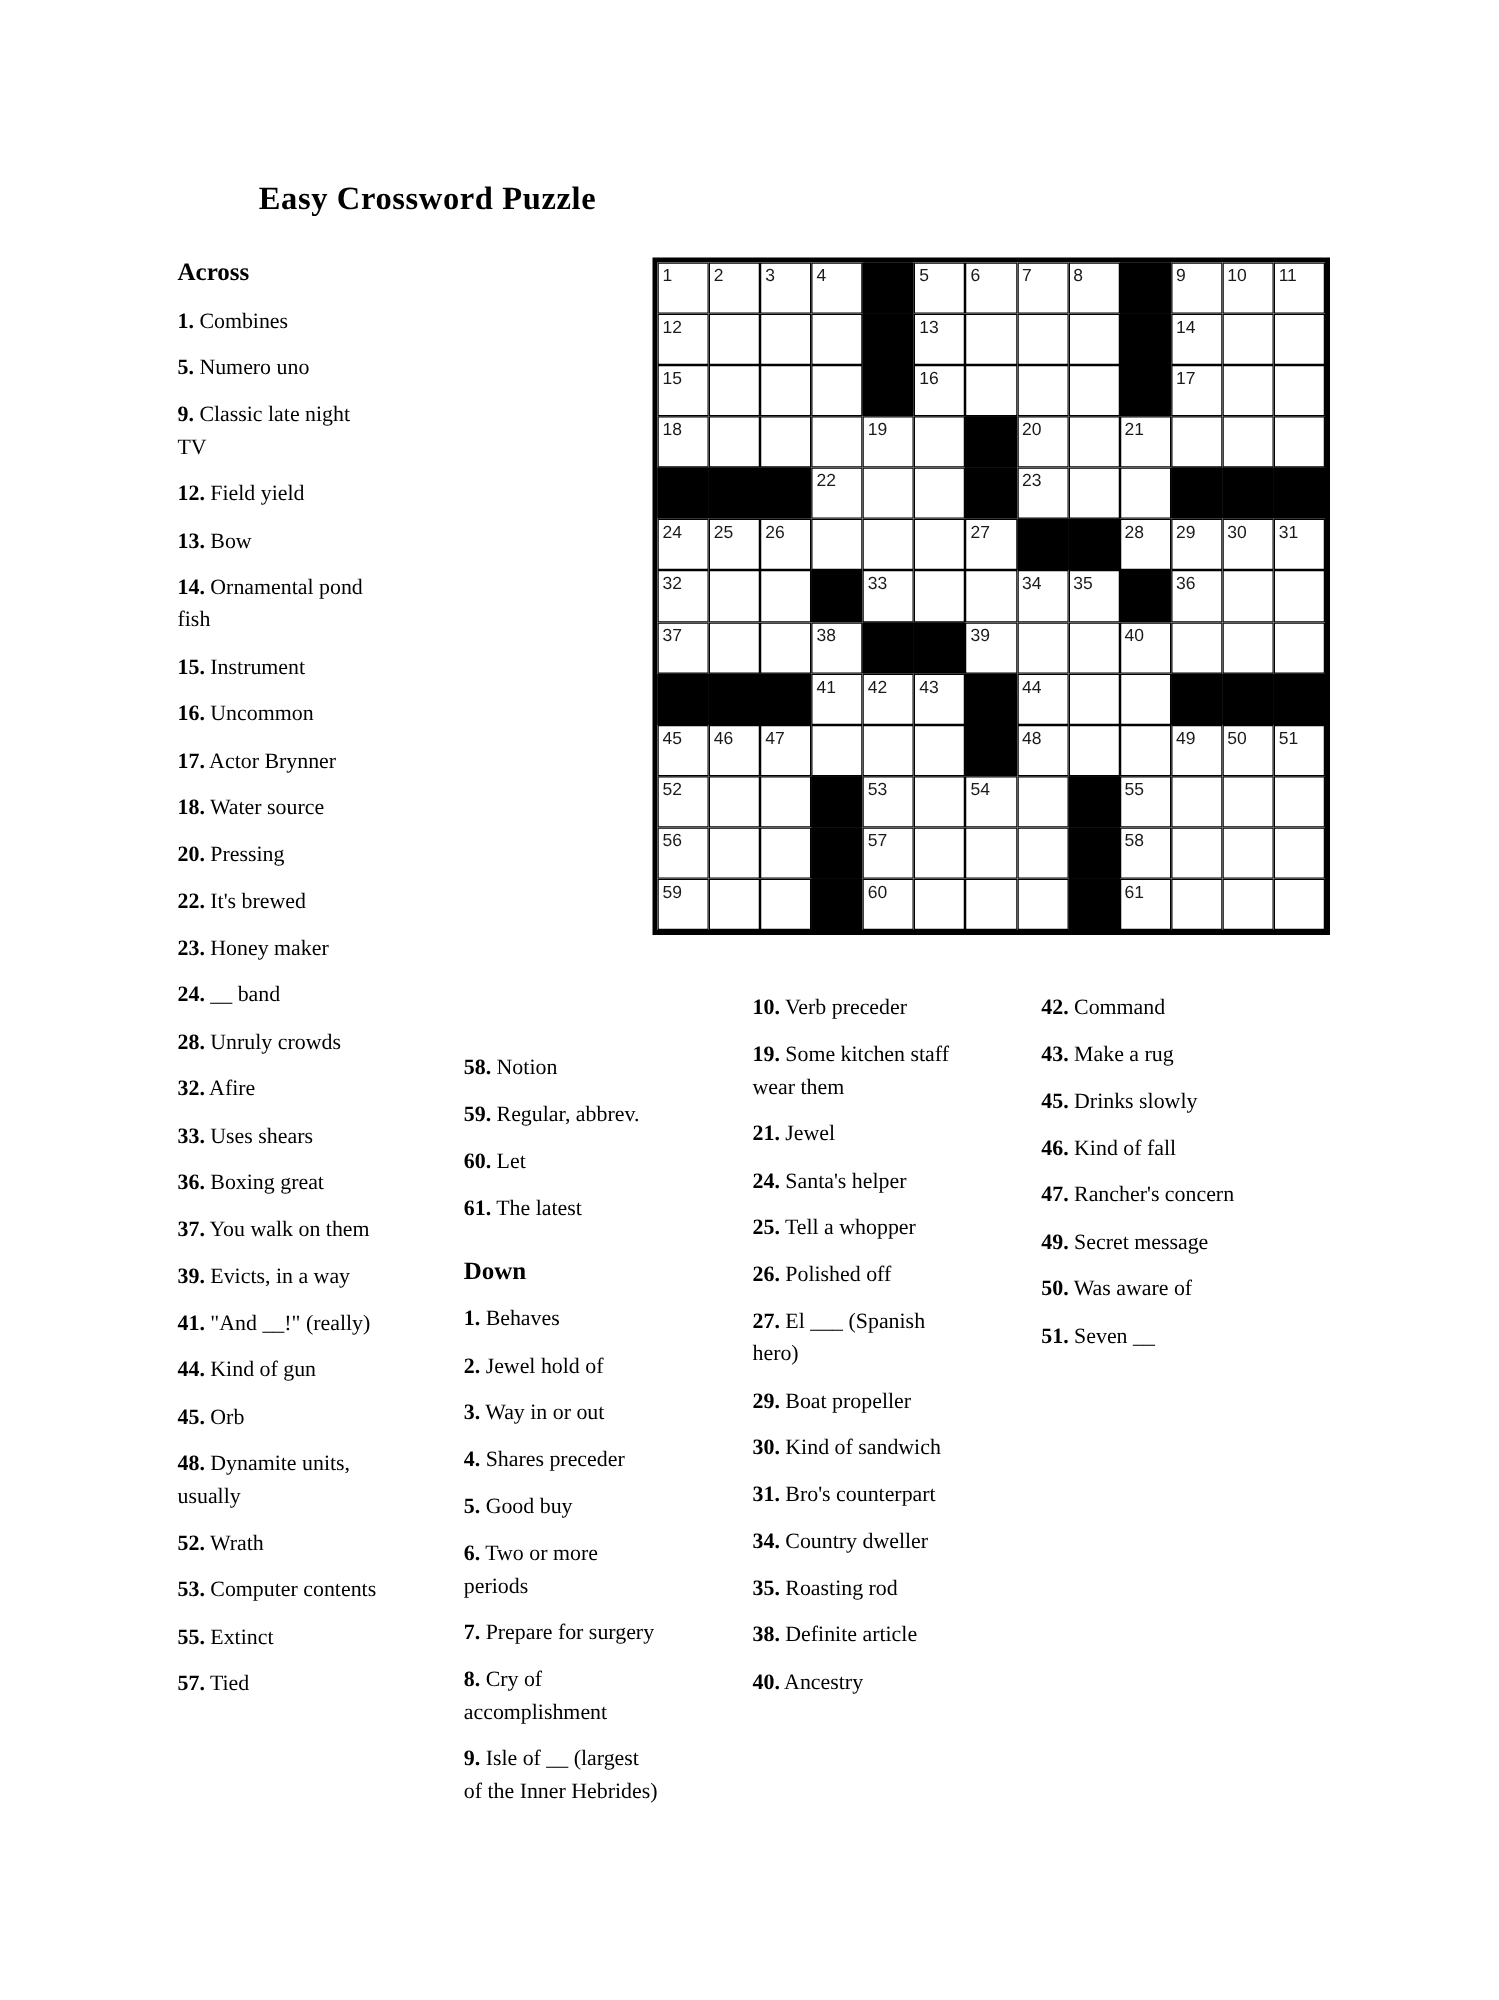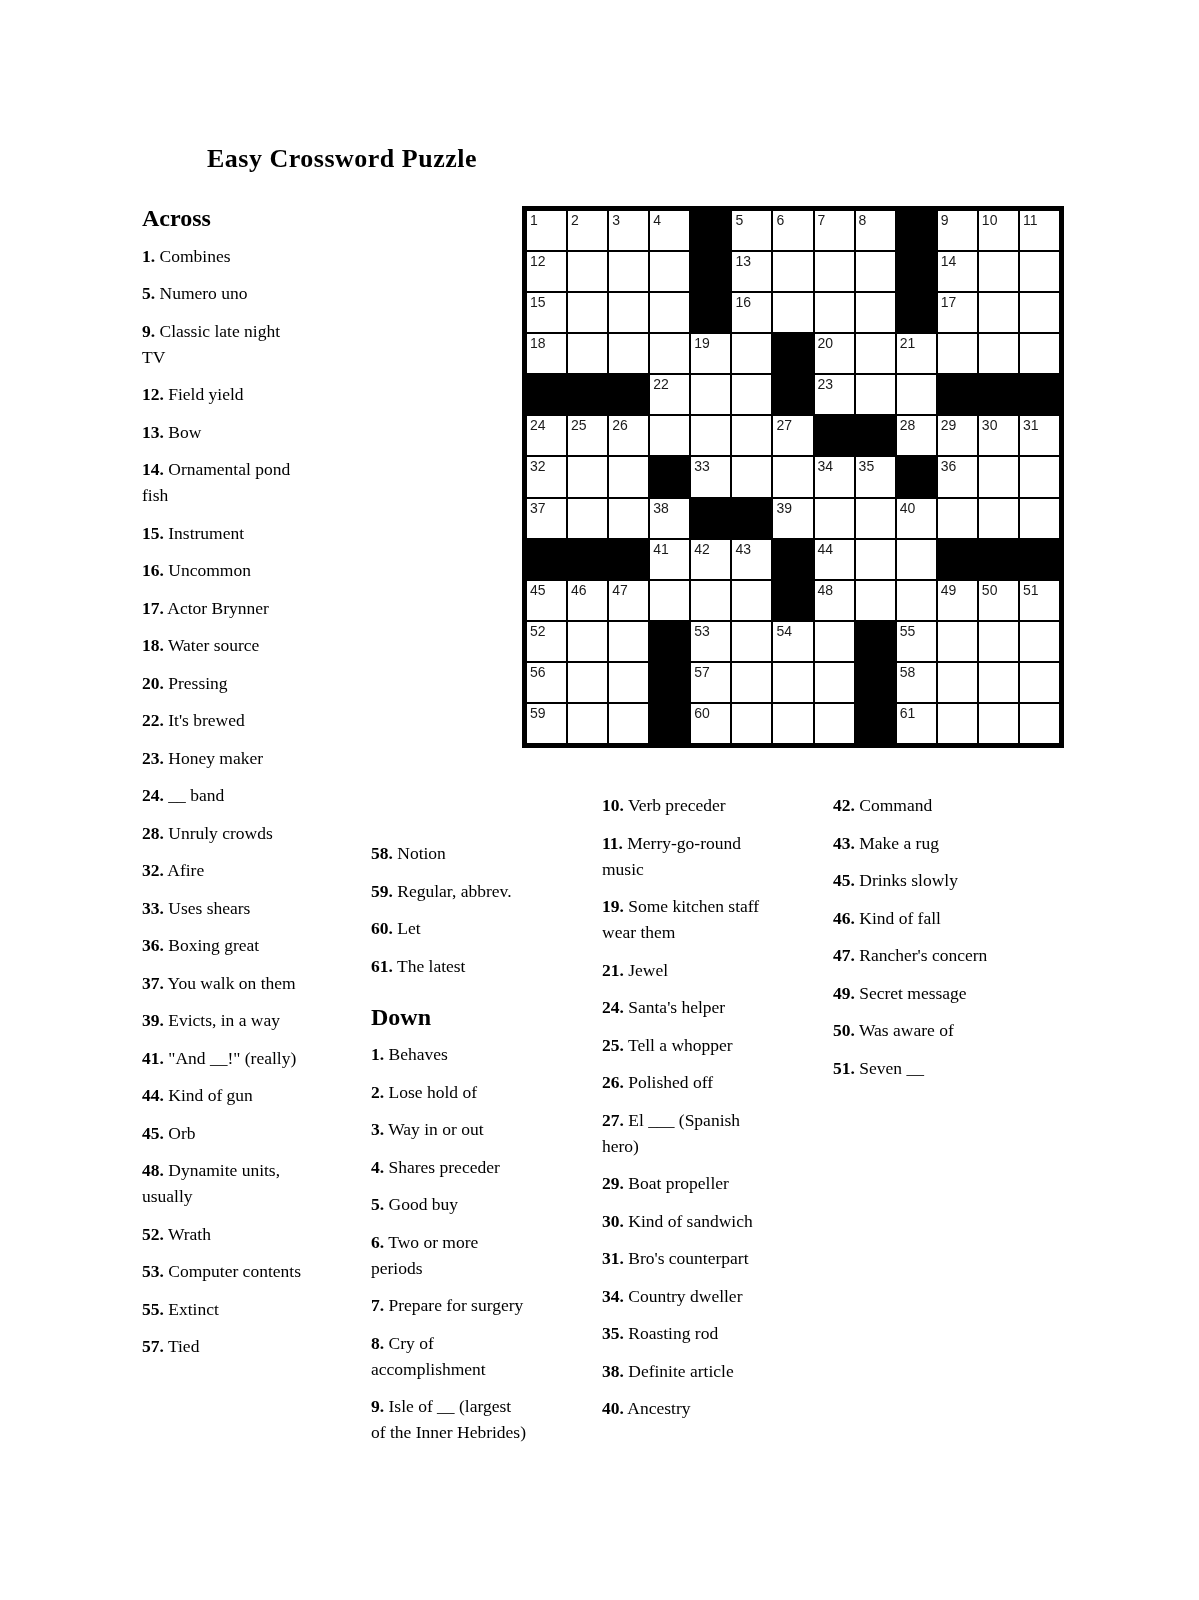--- a/index.html
+++ b/index.html
@@ -57,21 +57,21 @@
     position:absolute;
     font-size:17.5px;
     line-height:26px;
   }
   .col-left{left:142px;top:205px;width:215px;}
   .col-2{left:371px;top:840px;width:205px;}
   .col-3{left:602px;top:792px;width:215px;}
   .col-4{left:833px;top:792px;width:210px;}
   .heading{
     font-weight:bold;
-    font-size:24px;
+    font-size:20px;
     line-height:26px;
     margin:0 0 11.5px 0;
   }
   .down-heading{margin-top:25px;}
   .clue{
     margin:0 0 11.5px 0;
     white-space:nowrap;
   }
   .cnum{font-weight:bold;}
   .ctext{white-space:pre-line;}
@@ -412,36 +412,34 @@
       <div class="clue"><b class="cnum">57.</b> <span class="ctext">Tied</span></div>
     </div>
 
   <div class="col col-2">
       <div class="clue"><b class="cnum">58.</b> <span class="ctext">Notion</span></div>
       <div class="clue"><b class="cnum">59.</b> <span class="ctext">Regular, abbrev.</span></div>
       <div class="clue"><b class="cnum">60.</b> <span class="ctext">Let</span></div>
       <div class="clue"><b class="cnum">61.</b> <span class="ctext">The latest</span></div>
       <div class="heading down-heading">Down</div>
       <div class="clue"><b class="cnum">1.</b> <span class="ctext">Behaves</span></div>
-      <div class="clue"><b class="cnum">2.</b> <span class="ctext">Lose hold of</span></div>
+      <div class="clue"><b class="cnum">2.</b> <span class="ctext">Jewel hold of</span></div>
       <div class="clue"><b class="cnum">3.</b> <span class="ctext">Way in or out</span></div>
       <div class="clue"><b class="cnum">4.</b> <span class="ctext">Shares preceder</span></div>
       <div class="clue"><b class="cnum">5.</b> <span class="ctext">Good buy</span></div>
       <div class="clue"><b class="cnum">6.</b> <span class="ctext">Two or more
 periods</span></div>
       <div class="clue"><b class="cnum">7.</b> <span class="ctext">Prepare for surgery</span></div>
       <div class="clue"><b class="cnum">8.</b> <span class="ctext">Cry of
 accomplishment</span></div>
       <div class="clue"><b class="cnum">9.</b> <span class="ctext">Isle of __ (largest
 of the Inner Hebrides)</span></div>
     </div>
   <div class="col col-3">
       <div class="clue"><b class="cnum">10.</b> <span class="ctext">Verb preceder</span></div>
-      <div class="clue"><b class="cnum">11.</b> <span class="ctext">Merry-go-round
-music</span></div>
       <div class="clue"><b class="cnum">19.</b> <span class="ctext">Some kitchen staff
 wear them</span></div>
       <div class="clue"><b class="cnum">21.</b> <span class="ctext">Jewel</span></div>
       <div class="clue"><b class="cnum">24.</b> <span class="ctext">Santa's helper</span></div>
       <div class="clue"><b class="cnum">25.</b> <span class="ctext">Tell a whopper</span></div>
       <div class="clue"><b class="cnum">26.</b> <span class="ctext">Polished off</span></div>
       <div class="clue"><b class="cnum">27.</b> <span class="ctext">El ___ (Spanish
 hero)</span></div>
       <div class="clue"><b class="cnum">29.</b> <span class="ctext">Boat propeller</span></div>
       <div class="clue"><b class="cnum">30.</b> <span class="ctext">Kind of sandwich</span></div>

